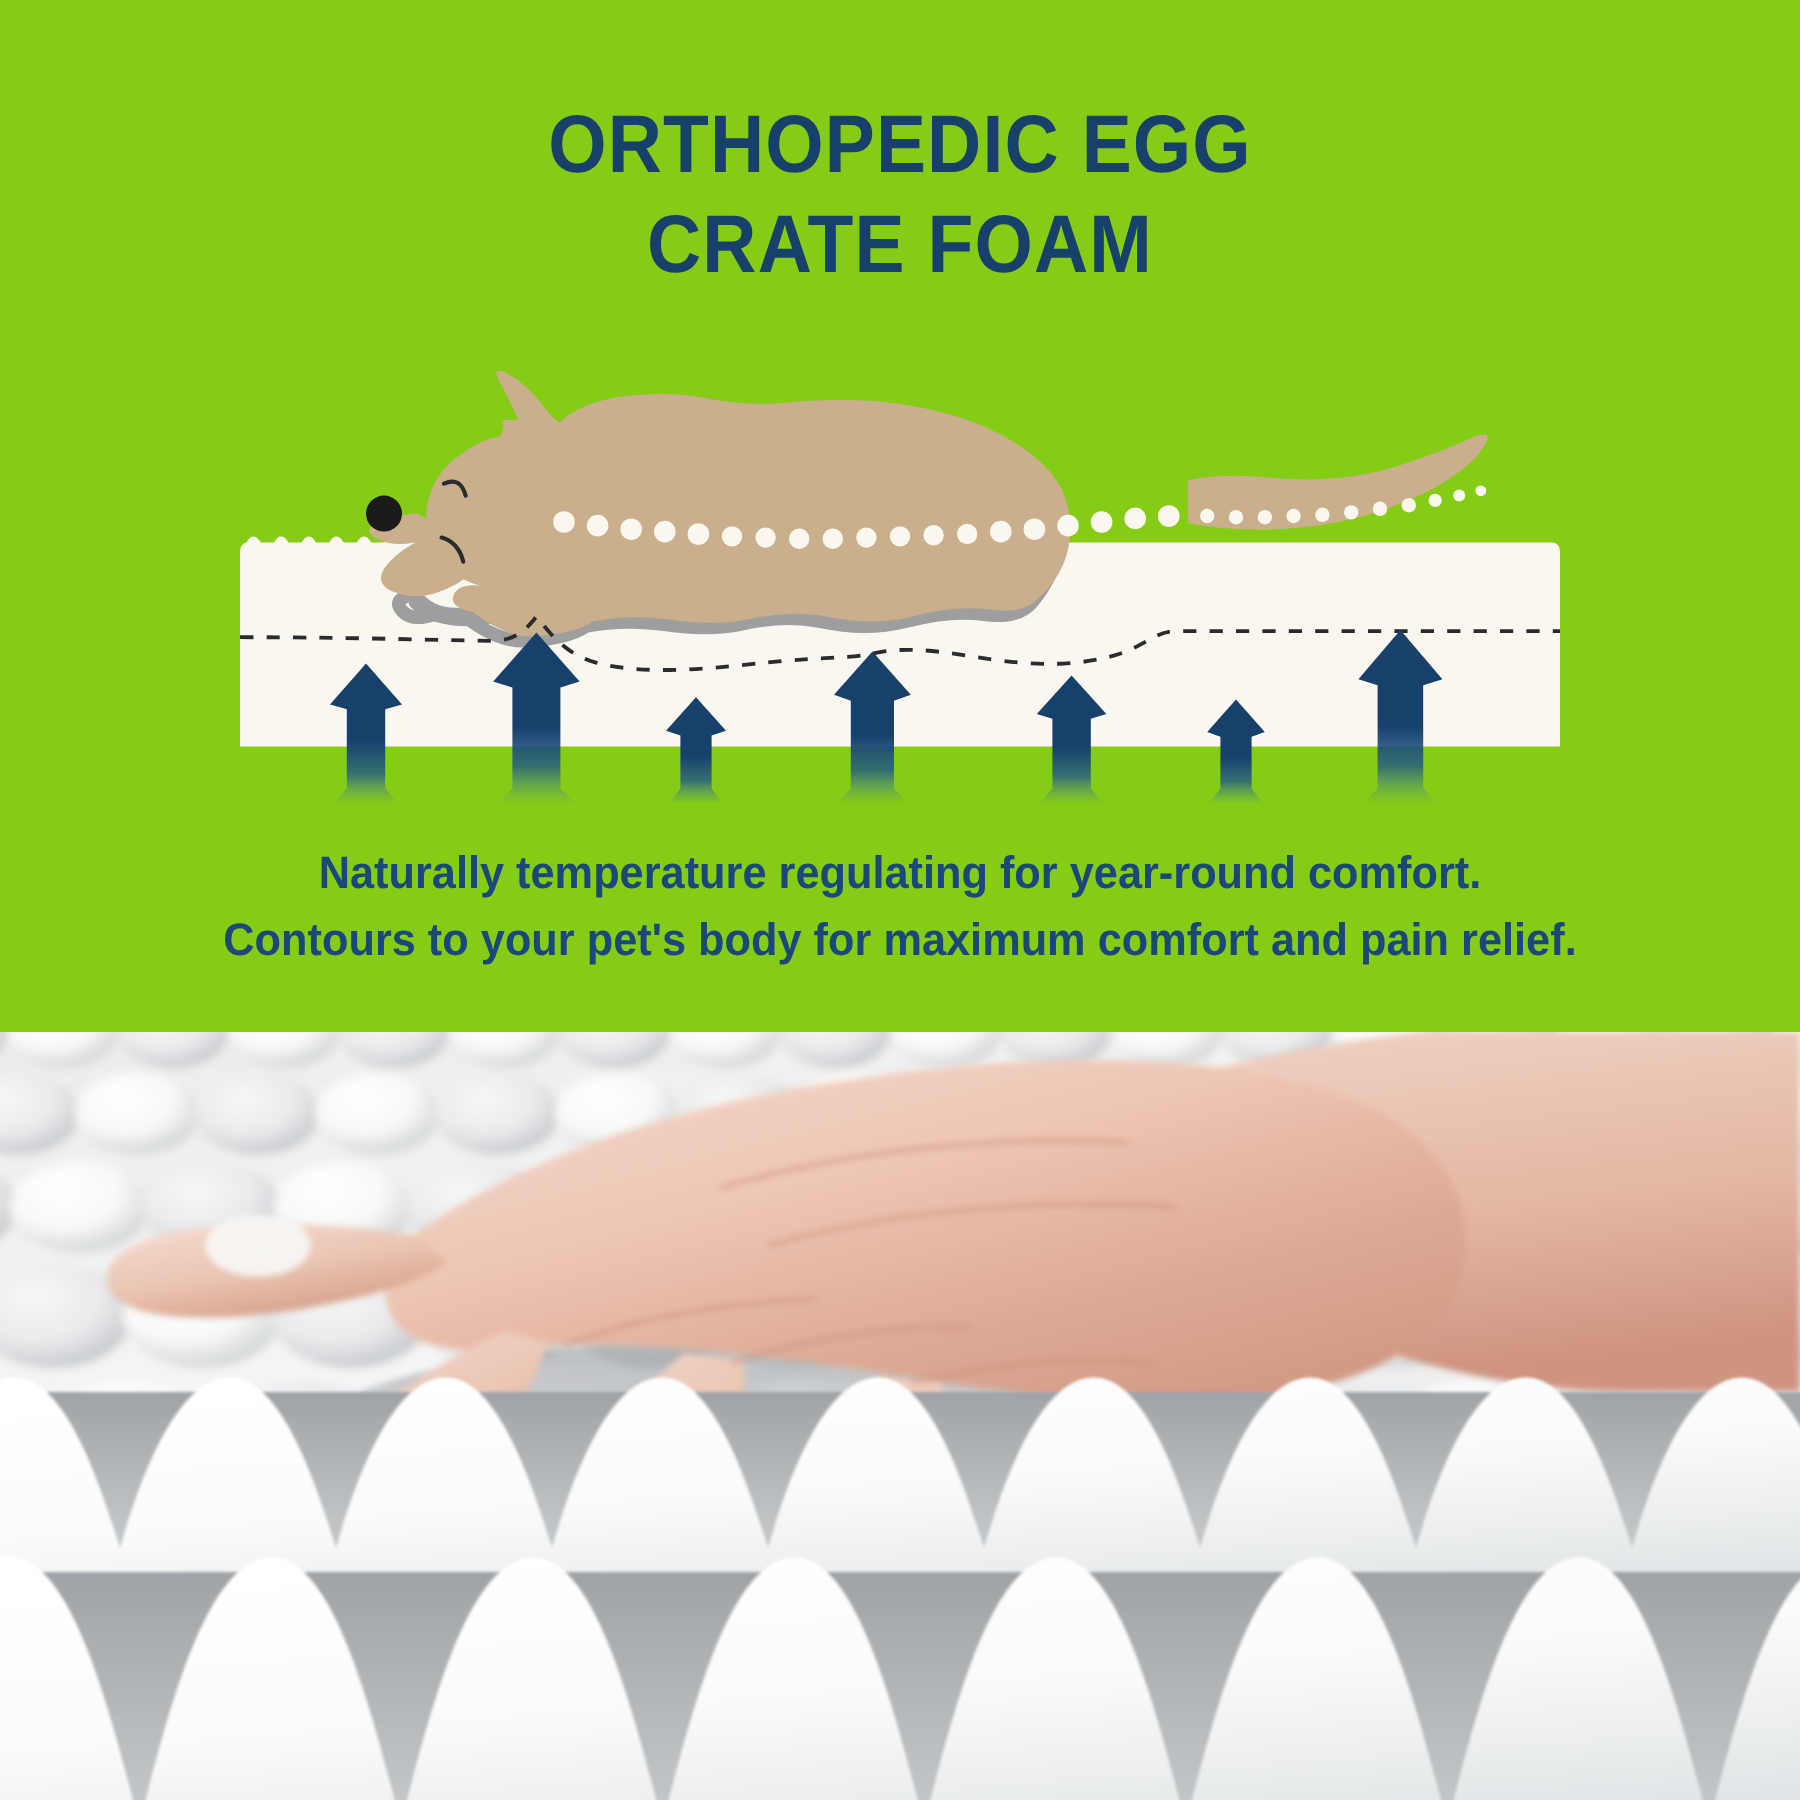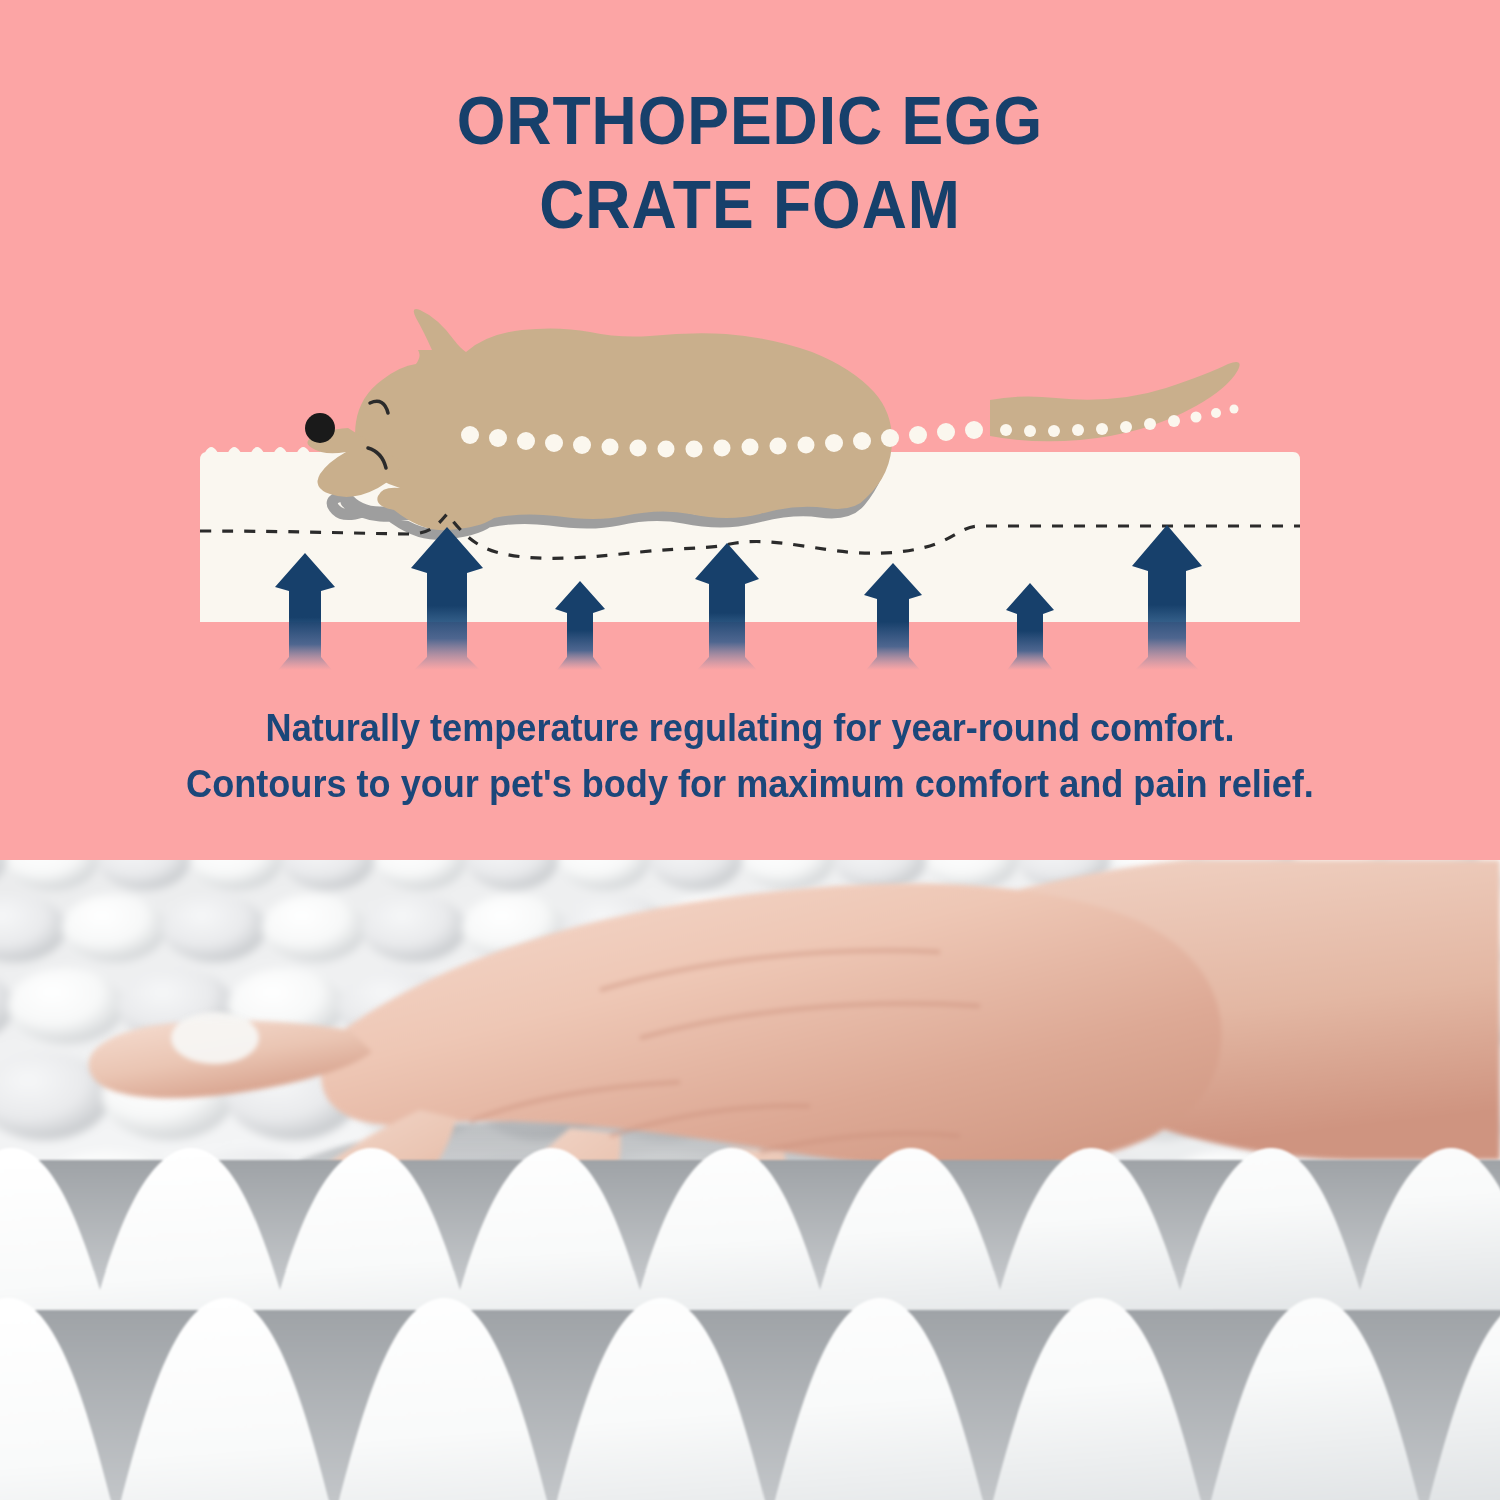--- a/index.html
+++ b/index.html
@@ -16,21 +16,21 @@
     width: 1500px;
     height: 1500px;
     background: #cccccc;
   }
 
   
   #top-panel {
     position: absolute;
     left: 0; top: 0;
     width: 1500px; height: 860px;
-    background: #fca5a5;
+    background: #84cc16;
     overflow: hidden;
   }
 
   #headline {
     position: absolute;
     left: 0; top: 78px;
     width: 1500px;
     text-align: center;
     color: #17406b;
     font-family: "Liberation Sans Narrow", "Liberation Sans", sans-serif;

